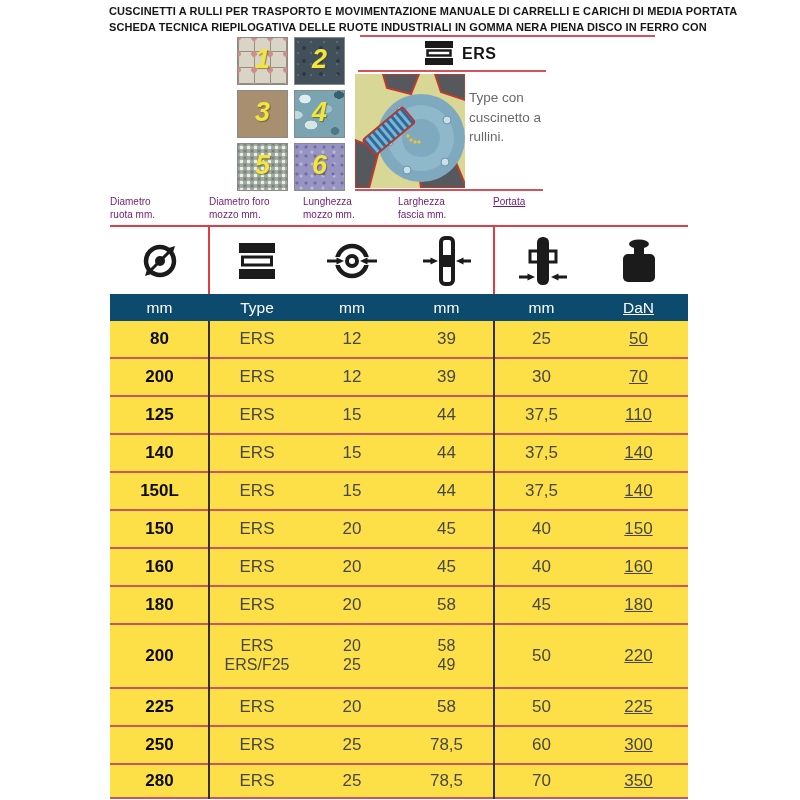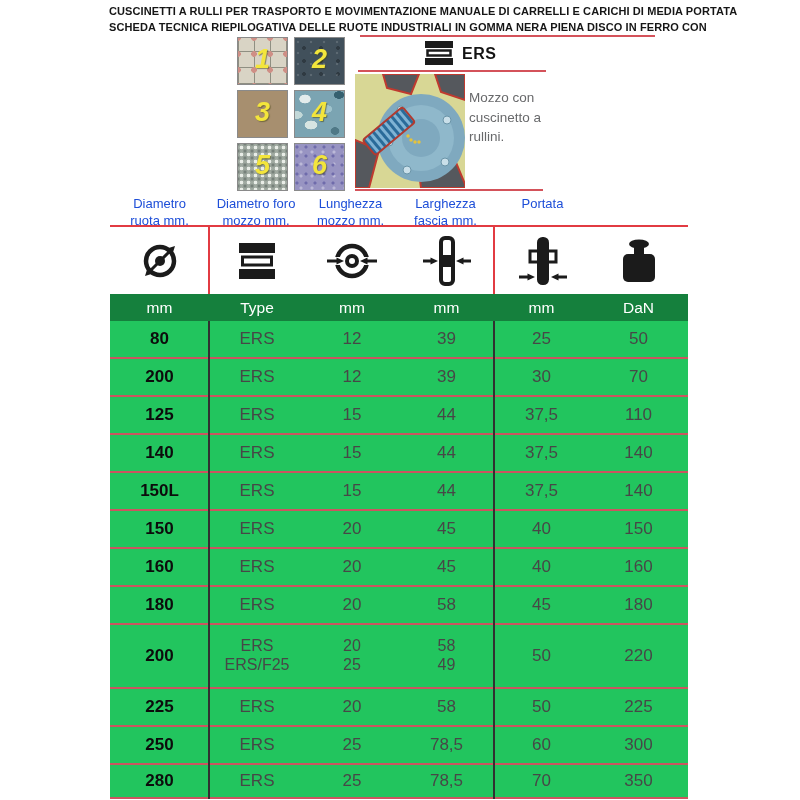--- a/index.html
+++ b/index.html
@@ -52,33 +52,33 @@
 
   
   .ers-hub-icon { position:absolute; left:424px; top:40px; }
   .ers-label { position:absolute; left:462px; top:45px; font-size:16px; font-weight:700; color:#141414; letter-spacing:.5px; }
   .photo { position:absolute; left:355px; top:74px; width:110px; height:114px; }
   .caption { position:absolute; left:469px; top:88px; width:84px; font-size:13.5px; line-height:1.45; color:#68696b; }
 
   
   .table { position:absolute; left:110px; top:193px; width:578px; }
   .cols { display:flex; }
-  .c1{width:99px;} .c2{width:96px;} .c3{width:94px;} .c4{width:95px;} .c5{width:95px;} .c6{width:99px;}
+  .c1{width:99px;} .c2{width:96px;} .c3{width:94px;} .c4{width:95px;} .c5{width:95px;} .c6{width:99px;text-decoration:underline;}
   .hrow { height:34px; border-bottom:2px solid #e23b42; }
-  .hcell { text-align:center; font-size:13px; color:#1d4ed8; line-height:1.32; padding-top:2px; }
+  .hcell { font-size:10px; color:#701a75; line-height:1.32; padding-top:2px; }
   .icon-row { height:67px; position:relative; }
   .icon-row .icell { display:flex; align-items:center; justify-content:center; height:100%; }
   .vdiv-red { position:absolute; top:0; bottom:0; width:2px; background:#e23b42; }
   .vdiv-red.p1 { left:98px; } .vdiv-red.p2 { left:383px; }
-  .band { height:27px; background:#15803d; align-items:center; }
+  .band { height:27px; background:#0c4a6e; align-items:center; }
   .band .ucell { text-align:center; color:#fff; font-size:15.5px; }
   .rows { position:relative; }
   .vdiv-dark { position:absolute; top:0; bottom:0; width:2px; background:#313131; z-index:2; }
   .vdiv-dark.p1 { left:98px; } .vdiv-dark.p2 { left:383px; }
-  .drow { height:38px; border-bottom:2px solid #cc5560; background:#22c55e; align-items:center; }
+  .drow { height:38px; border-bottom:2px solid #cc5560; background:#fde047; align-items:center; }
   .drow.tall { height:64px; }
   .drow.last { height:34px; }
   .dcell { text-align:center; font-size:17px; color:#474747; }
   .dcell.first { font-weight:700; color:#0c0c0c; }
   .stack { line-height:1.18; font-size:16px; }
   svg .ink { fill:#1b1b1b; }
   svg .stroke-ink { stroke:#1b1b1b; fill:none; }
 </style>
 </head>
 <body>
@@ -145,21 +145,21 @@
       <circle cx="34" cy="68" r="4" fill="#c9dfe9" stroke="#6a94a8"></circle>
       <g transform="rotate(-40 40 52)">
         <rect x="6" y="42" width="52" height="20" rx="3" fill="url(#rollers)" stroke="#b03a30" stroke-width="2"></rect>
       </g>
       <circle cx="56" cy="66" r="1.7" fill="#e6c33c"></circle>
       <circle cx="60" cy="68" r="1.7" fill="#e6c33c"></circle>
       <circle cx="64" cy="68" r="1.7" fill="#e6c33c"></circle>
       <circle cx="53" cy="62" r="1.7" fill="#e6c33c"></circle>
     </svg>
   </div>
-  <div class="caption">Mozzo con cuscinetto a rullini.</div>
+  <div class="caption">Type con cuscinetto a rullini.</div>
   <div class="redline line-c"></div>
 
   <div class="table">
 
     <div class="cols hrow">
       <div class="hcell c1">
           <div>Diametro</div>
           <div>ruota mm.</div>
         </div>
       <div class="hcell c3">

